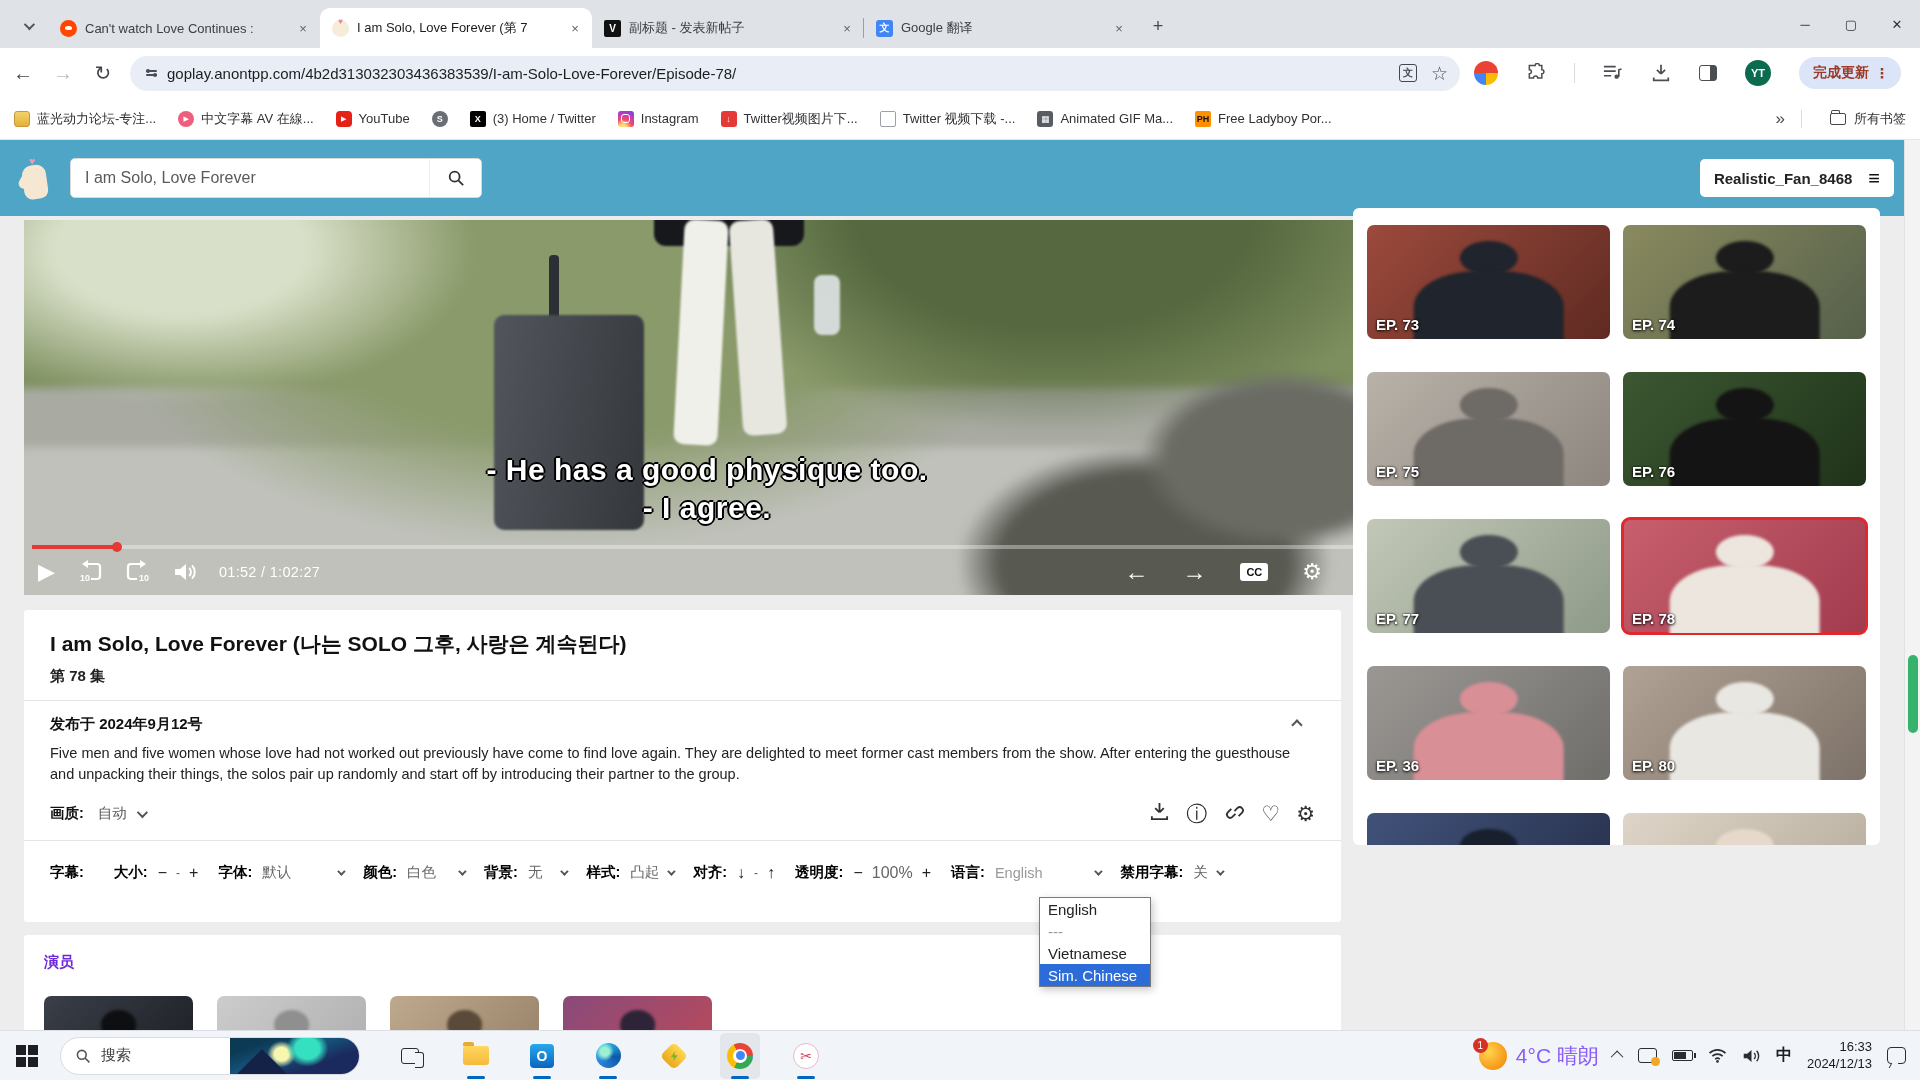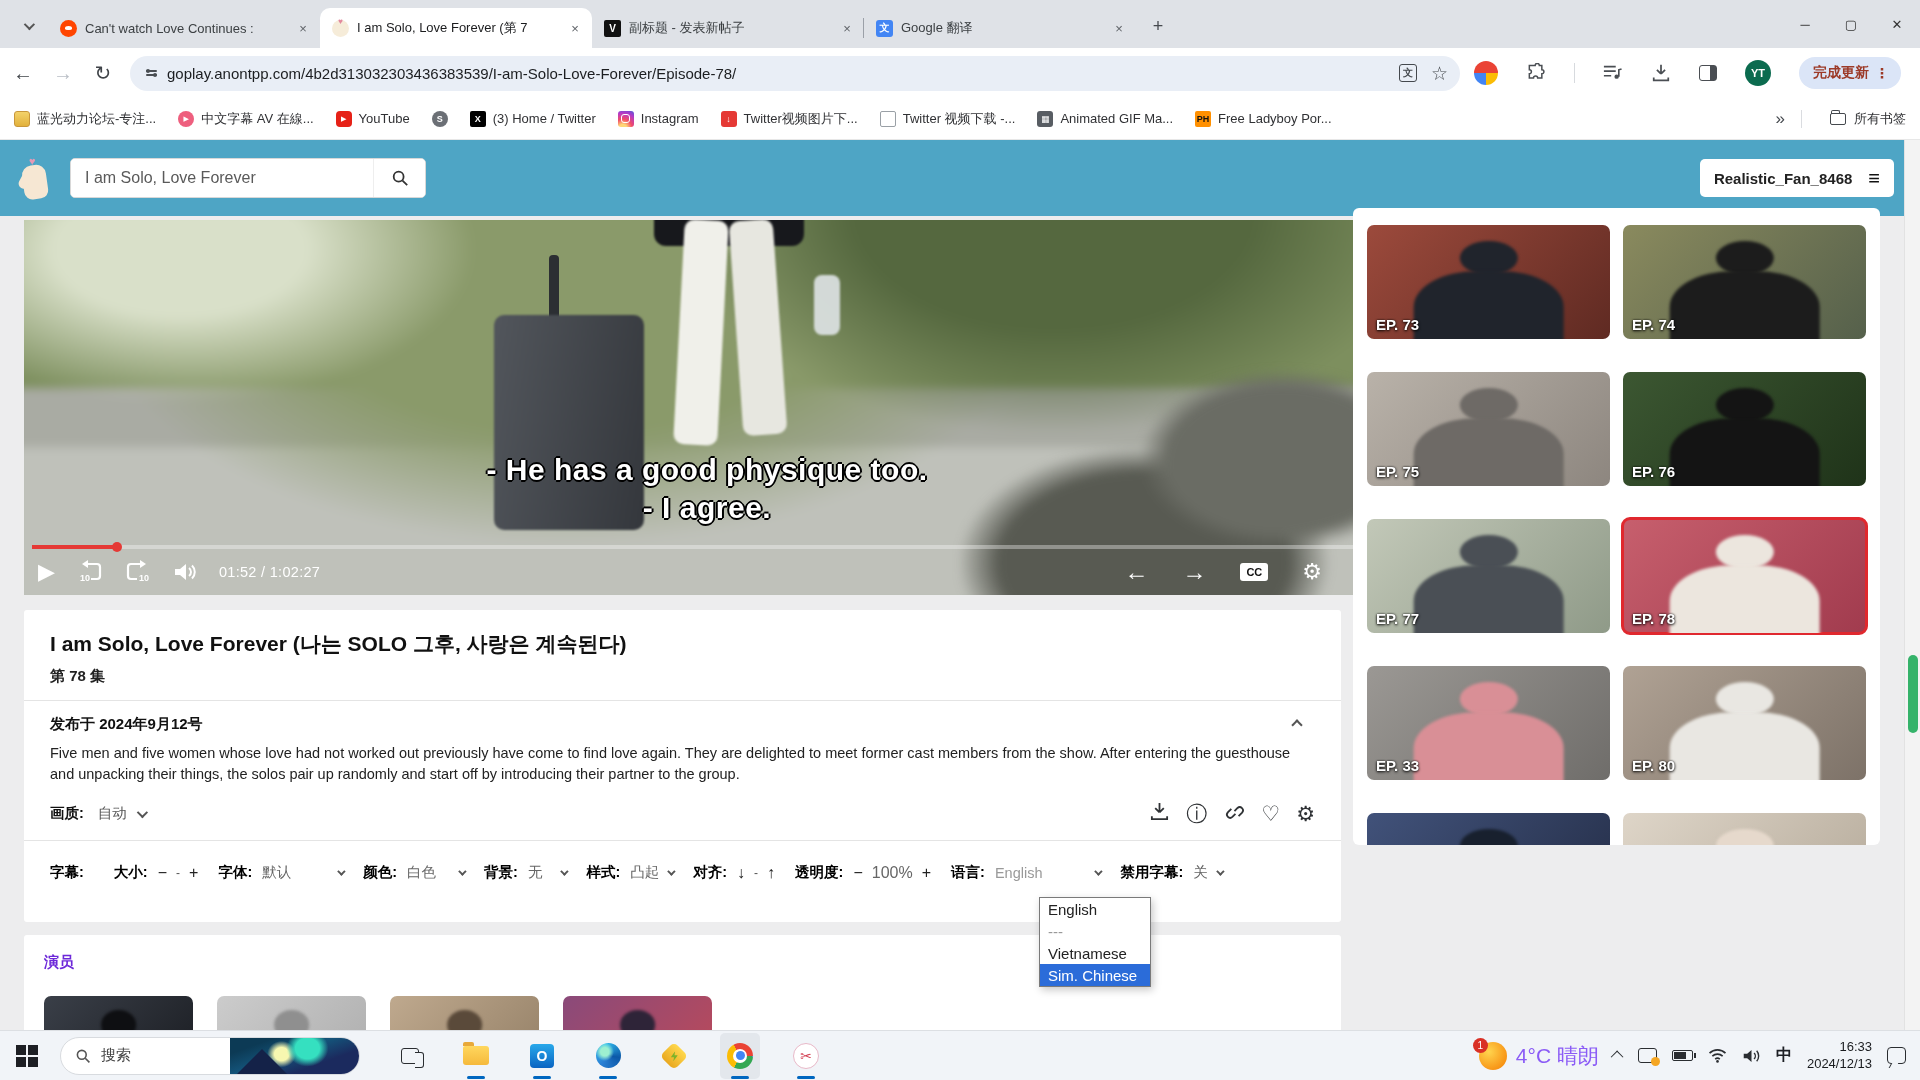--- a/index.html
+++ b/index.html
@@ -99,21 +99,21 @@
   
   #page { position:absolute; top:140px; left:0; width:1920px; height:890px; background:#ededee; overflow:hidden; }
   #site-header { position:absolute; top:0; left:0; width:1920px; height:76px; background:#4ea5c5;
     display:flex; align-items:center; }
   .logo { width:40px; height:54px; margin-left:16px; position:relative; }
   .logo .palm { position:absolute; left:7px; top:14px; width:24px; height:34px; background:#f6e7d3;
     border-radius:10px 10px 8px 8px; transform:rotate(-8deg); }
   .logo .thumb2 { position:absolute; left:4px; top:22px; width:10px; height:16px; background:#f6e7d3;
     border-radius:6px; transform:rotate(28deg); }
   .logo .heart { position:absolute; left:13px; top:4px; color:#e79ab5; font-size:11px; }
-  #search-wrap { display:flex; margin-left:14px; height:40px; width:356px; background:#fff; border-radius:5px;
+  #search-wrap { display:flex; margin-left:14px; height:40px; width:412px; background:#fff; border-radius:5px;
     overflow:hidden; border:1px solid #d8d8d8; }
   #site-search { flex:1; border:none; outline:none; font-size:16px; color:#5a5a5a; padding:0 14px;
     font-family:inherit; }
   #search-btn { width:52px; border:none; background:#fff; border-left:1px solid #eee; display:flex;
     align-items:center; justify-content:center; }
   .user-chip { margin-left:auto; margin-right:26px; background:#fff; border-radius:5px; height:38px;
     display:flex; align-items:center; gap:16px; padding:0 14px; }
   .user-chip b { font-size:15px; color:#222; }
   .burger { font-size:20px; color:#111; font-weight:bold; }
 
@@ -637,21 +637,21 @@
 
     <div class="thumb ep-cell" style="--b1: #c2c8b8; --b2: #8f9a88; --fig: #4a4f55;">
       <span class="ep-label">EP. 77</span>
     </div>
 
     <div class="thumb ep-cell selected" style="--b1: #c75f6d; --b2: #a13b4e; --fig: #ece6de;">
       <span class="ep-label">EP. 78</span>
     </div>
 
     <div class="thumb ep-cell" style="--b1: #9b9894; --b2: #6f6d6a; --fig: #d98f96;">
-      <span class="ep-label">EP. 33</span>
+      <span class="ep-label">EP. 36</span>
     </div>
 
     <div class="thumb ep-cell" style="--b1: #b0a294; --b2: #7d7268; --fig: #e9e7e2;">
       <span class="ep-label">EP. 80</span>
     </div>
 
     <div class="thumb ep-cell" style="--b1: #41527a; --b2: #232c45; --fig: #18202e;">
       <span class="ep-label"></span>
     </div>
 

